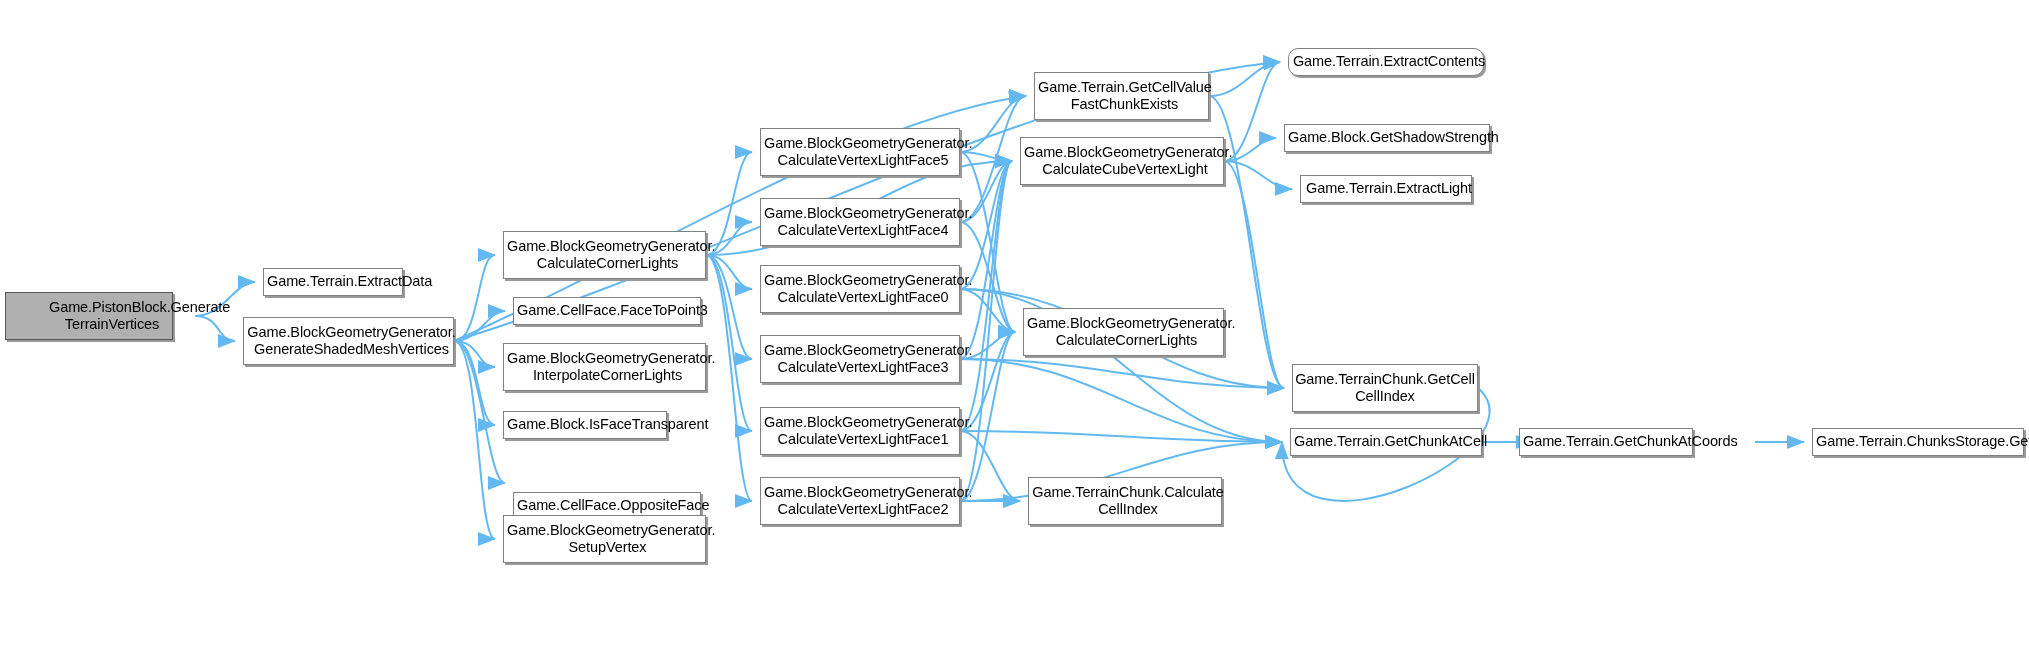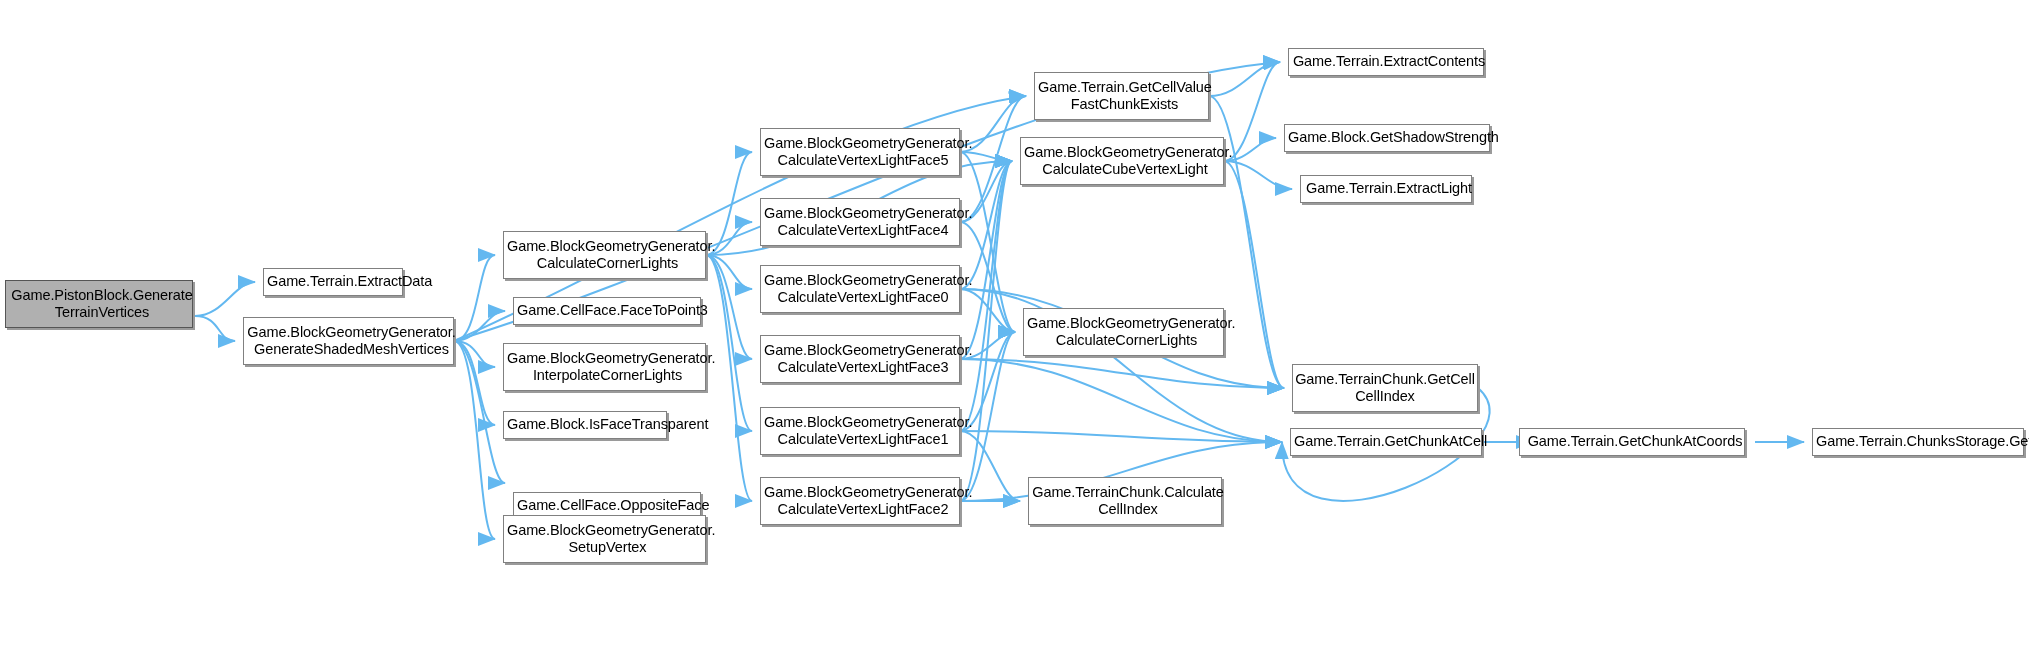--- a/index.html
+++ b/index.html
@@ -68,21 +68,21 @@
         <path d="M1224,161 C1255.92,161 1268.08,189 1292,189" marker-end="url(#ah)" stroke="#63b8f0"></path>
         <path d="M1224,161 C1252.56,161 1263.44,388 1284,388" marker-end="url(#ah)" stroke="#63b8f0"></path>
         <path d="M1209,96 C1242.18,96 1254.82,62 1280,62" marker-end="url(#ah)" stroke="#63b8f0"></path>
         <path d="M1209,96 C1243.86,96 1257.14,388 1284,388" marker-end="url(#ah)" stroke="#63b8f0"></path>
         <path d="M1478,388 C1548,448 1280,576 1282,442" marker-end="url(#ah)" stroke="#63b8f0"></path>
         <path d="M1482,442 C1508,442 1515,442 1533,442" marker-end="url(#ah)" stroke="#63b8f0"></path>
         <path d="M1755,442 C1781,442 1786,442 1804,442" marker-end="url(#ah)" stroke="#63b8f0"></path>
       </g>
   </svg>
   <div id="node-layer">
-      <div class="node root" style="left: 5px; top: 280px; width: 188px; height: 48px;">
+      <div class="node root" style="left: 5px; top: 292px; width: 168px; height: 48px; padding-left: 40px;">
         <span>
           <span>Game.PistonBlock.Generate</span>
           <span>TerrainVertices</span>
         </span>
       </div>
       <div class="node" style="left: 263px; top: 268px; width: 140px; height: 28px;">
         <span>
           <span>Game.Terrain.ExtractData</span>
         </span>
       </div>
@@ -178,21 +178,21 @@
           <span>Game.BlockGeometryGenerator.</span>
           <span>CalculateCornerLights</span>
         </span>
       </div>
       <div class="node" style="left: 1028px; top: 477px; width: 194px; height: 48px;">
         <span>
           <span>Game.TerrainChunk.Calculate</span>
           <span>CellIndex</span>
         </span>
       </div>
-      <div class="node" style="left: 1288px; top: 48px; width: 196px; height: 28px;">
+      <div class="node" style="left: 1288px; top: 48px; width: 196px; height: 28px; border-radius: 10px;">
         <span>
           <span>Game.Terrain.ExtractContents</span>
         </span>
       </div>
       <div class="node" style="left: 1284px; top: 124px; width: 206px; height: 28px;">
         <span>
           <span>Game.Block.GetShadowStrength</span>
         </span>
       </div>
       <div class="node" style="left: 1300px; top: 175px; width: 172px; height: 28px;">
@@ -204,21 +204,21 @@
         <span>
           <span>Game.TerrainChunk.GetCell</span>
           <span>CellIndex</span>
         </span>
       </div>
       <div class="node" style="left: 1290px; top: 428px; width: 192px; height: 28px;">
         <span>
           <span>Game.Terrain.GetChunkAtCell</span>
         </span>
       </div>
-      <div class="node" style="left: 1519px; top: 428px; width: 226px; height: 28px;">
+      <div class="node" style="left: 1519px; top: 428px; width: 174px; height: 28px;">
         <span>
           <span>Game.Terrain.GetChunkAtCoords</span>
         </span>
       </div>
       <div class="node" style="left: 1812px; top: 428px; width: 212px; height: 28px;">
         <span>
           <span>Game.Terrain.ChunksStorage.Get</span>
         </span>
       </div>
     </div>

